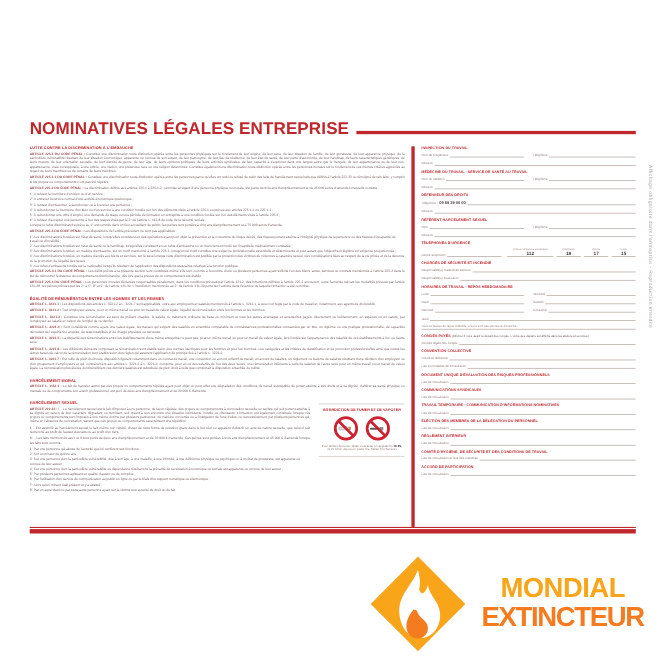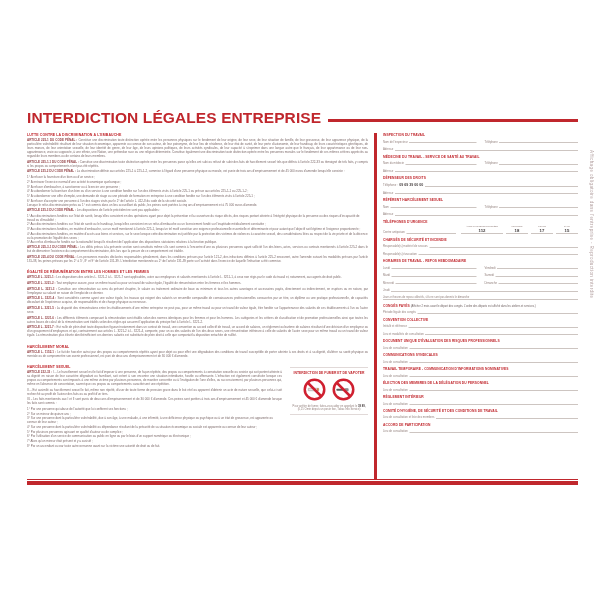--- a/index.html
+++ b/index.html
@@ -58,21 +58,21 @@
   .logo-text{display:flex;flex-direction:column;align-items:center;flex:1;line-height:1.03;}
   .logo-l1{font-size:25px;font-weight:bold;color:#f9a51a;letter-spacing:-.5px;}
   .logo-l2{font-size:25px;font-weight:bold;color:#f47b20;letter-spacing:-1.2px;}
 </style>
 </head>
 <body>
 
 <div class="poster">
 
   <div class="titlebar">
-    <div class="title">INTERDICTION LÉGALES ENTREPRISE</div>
+    <div class="title">NOMINATIVES LÉGALES ENTREPRISE</div>
     <div class="title-rule"></div>
   </div>
 
   <div class="leftcol">
     <div class="leftcol-inner">
         <div class="lsec">
           <div class="lhead">LUTTE CONTRE LA DISCRIMINATION À L'EMBAUCHE</div>
           <div class="lpar"><span class="lead">ARTICLE 225-1 DU CODE PÉNAL : </span>Constitue une discrimination toute distinction opérée entre les personnes physiques sur le fondement de leur origine, de leur sexe, de leur situation de famille, de leur grossesse, de leur apparence physique, de la particulière vulnérabilité résultant de leur situation économique, apparente ou connue de son auteur, de leur patronyme, de leur lieu de résidence, de leur état de santé, de leur perte d'autonomie, de leur handicap, de leurs caractéristiques génétiques, de leurs mœurs, de leur orientation sexuelle, de leur identité de genre, de leur âge, de leurs opinions politiques, de leurs activités syndicales, de leur capacité à s'exprimer dans une langue autre que le français, de leur appartenance ou de leur non-appartenance, vraie ou supposée, à une ethnie, une Nation, une prétendue race ou une religion déterminée. Constitue également une discrimination toute distinction opérée entre les personnes morales sur le fondement de ces mêmes critères appréciés au regard de leurs membres ou de certains de leurs membres.</div>
           <div class="lpar"><span class="lead">ARTICLE 225-1-1 DU CODE PÉNAL : </span>Constitue une discrimination toute distinction opérée entre les personnes parce qu'elles ont subi ou refusé de subir des faits de harcèlement sexuel tels que définis à l'article 222-33 ou témoigné de tels faits, y compris si les propos ou comportements n'ont pas été répétés.</div>
           <div class="lpar"><span class="lead">ARTICLE 225-2 DU CODE PÉNAL : </span>La discrimination définie aux articles 225-1 à 225-1-2, commise à l'égard d'une personne physique ou morale, est punie de trois ans d'emprisonnement et de 45 000 euros d'amende lorsqu'elle consiste :</div>
@@ -391,14 +391,25 @@
   </div>
 
   <div class="bottomrule">
     <div class="thin"></div>
     <div class="gap"></div>
     <div class="thick"></div>
   </div>
 
   <div class="edge-note">Affichage obligatoire dans l'entreprise - Reproduction interdite</div>
 
+  <div class="logo">
+    <svg width="88" height="88" viewBox="0 0 88 88">
+      <polygon points="44,1 87,44 44,87 1,44" fill="#f9a51a"></polygon>
+      <path d="M44 13 C39 27 26 36 27 52 C28 66 36 75 46 75 C58 75 65 64 64 52 C63 42 55 37 53 27 C51 34 47 37 45 31 C47 24 45 18 44 13 Z" fill="#ffffff"></path>
+      <path d="M40 49 C33 57 31 67 37 73 C43 78 52 75 53 67 C54 59 45 58 43 50 Z" fill="#f47b20"></path>
+    </svg>
+    <div class="logo-text">
+      <div class="logo-l1">MONDIAL</div>
+      <div class="logo-l2">EXTINCTEUR</div>
+    </div>
+  </div>
 
 </div>
 
 </body></html>

